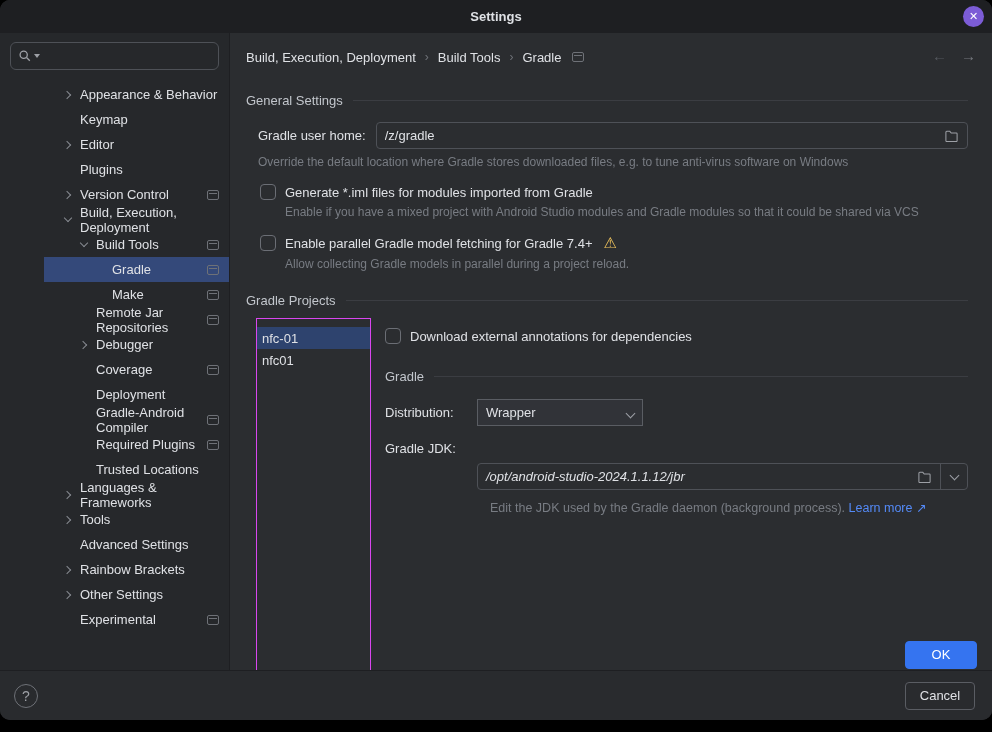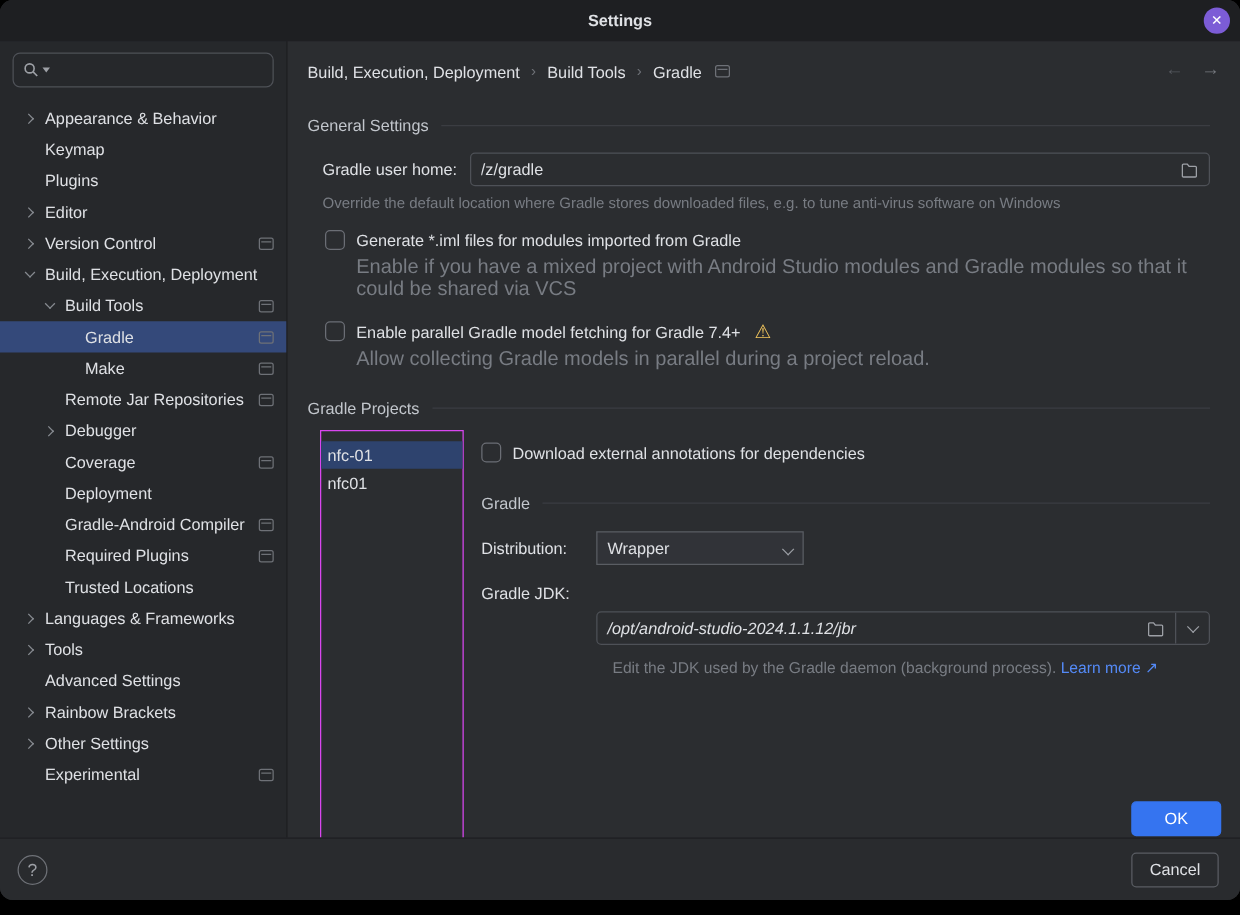--- a/index.html
+++ b/index.html
@@ -16,21 +16,21 @@
     background:#7C5CD6;color:#FFF;display:flex;align-items:center;justify-content:center;
     font-size:11px;font-weight:bold;cursor:default;}
   
   .body{display:flex;height:649px;}
   .sidebar{width:230px;background:#26282B;border-right:1px solid #1E1F22;padding-top:9px;flex-shrink:0;}
   .search-box{margin:0 10px;height:28px;border:1px solid #4E5157;border-radius:6px;
     display:flex;align-items:center;padding:0 7px;background:#26282B;}
   .search-box input{flex:1;background:transparent;border:none;outline:none;color:#DFE1E5;font:inherit;min-width:0;}
   .mag{display:flex;align-items:center;}
   .tri-down{width:0;height:0;border-left:3px solid transparent;border-right:3px solid transparent;border-top:4px solid #9DA0A6;margin-left:2px;}
-  .tree{margin-top:12px;}
+  .tree{margin-top:12px;padding-left:44px;}
   .trow{height:25px;display:flex;align-items:center;color:#DFE1E5;cursor:default;}
   .trow.sel{background:#34497A;}
   .trow .chev-cell{width:24px;display:flex;align-items:center;justify-content:center;flex-shrink:0;}
   .ind0{padding-left:12px;}
   .ind1{padding-left:28px;}
   .ind2{padding-left:44px;}
   .tchev{width:6px;height:6px;border-right:1.5px solid #878B91;border-bottom:1.5px solid #878B91;display:inline-block;}
   .tchev.right{transform:rotate(-45deg);margin-left:-2px;}
   .tchev.down{transform:rotate(45deg);margin-top:-3px;}
   .win-icon{margin-left:auto;margin-right:10px;width:12px;height:10px;border:1px solid #6E7177;border-radius:2px;position:relative;flex-shrink:0;}
@@ -48,21 +48,21 @@
   .sec-head .sec-title{color:#C2C6CC;white-space:nowrap;}
   .sec-head .sec-line{flex:1;border-top:1px solid #3B3D42;margin-left:10px;}
   .form-row{display:flex;align-items:center;margin-top:14px;padding-left:12px;}
   .form-row .flabel{margin-right:10px;white-space:nowrap;}
   .field{flex:1;height:27px;border:1px solid #4E5157;border-radius:4px;display:flex;align-items:center;
     padding:0 8px;background:#2B2D30;color:#DFE1E5;}
   .field .ftext{flex:1;overflow:hidden;white-space:nowrap;}
   .hint{color:#787C83;font-size:12px;margin-top:6px;padding-left:12px;}
   .cb-row{display:flex;align-items:center;margin-top:15px;padding-left:14px;gap:9px;}
   .checkbox{width:16px;height:16px;border:1.5px solid #6B6E75;border-radius:4px;background:transparent;flex-shrink:0;}
-  .cb-hint{color:#787C83;font-size:16px;margin-top:5px;padding-left:39px;}
+  .cb-hint{color:#787C83;font-size:12px;margin-top:5px;padding-left:39px;}
   .warn{color:#F2C55C;font-size:15px;margin-left:2px;}
   
   .projects{display:flex;margin-top:10px;padding-left:10px;}
   .listbox{width:115px;height:367px;border:1px solid #d946ef;background:#2B2D30;flex-shrink:0;padding-top:8px;}
   .litem{height:22px;display:flex;align-items:center;padding-left:5px;}
   .litem.sel{background:#2E436E;}
   .proj-right{flex:1;padding-left:14px;}
   .proj-right .cb-row{padding-left:0;margin-top:10px;}
   .proj-right .sec-head{margin-top:25px;}
   .prow{display:flex;align-items:center;margin-top:15px;}
@@ -122,28 +122,28 @@
             <span class="chev-cell">
               <span class="tchev right"></span>
             </span>
             <span>Appearance &amp; Behavior</span>
           </div>
         <div class="trow ind0">
             <span class="chev-cell"></span>
             <span>Keymap</span>
           </div>
         <div class="trow ind0">
+            <span class="chev-cell">
+              <span class="tchev right"></span>
+            </span>
+            <span>Editor</span>
+          </div>
+        <div class="trow ind0">
             <span class="chev-cell"></span>
             <span>Plugins</span>
-          </div>
-        <div class="trow ind0">
-            <span class="chev-cell">
-              <span class="tchev right"></span>
-            </span>
-            <span>Editor</span>
           </div>
         <div class="trow ind0">
             <span class="chev-cell">
               <span class="tchev right"></span>
             </span>
             <span>Version Control</span>
             <span class="win-icon"></span>
           </div>
         <div class="trow ind0">
             <span class="chev-cell">

